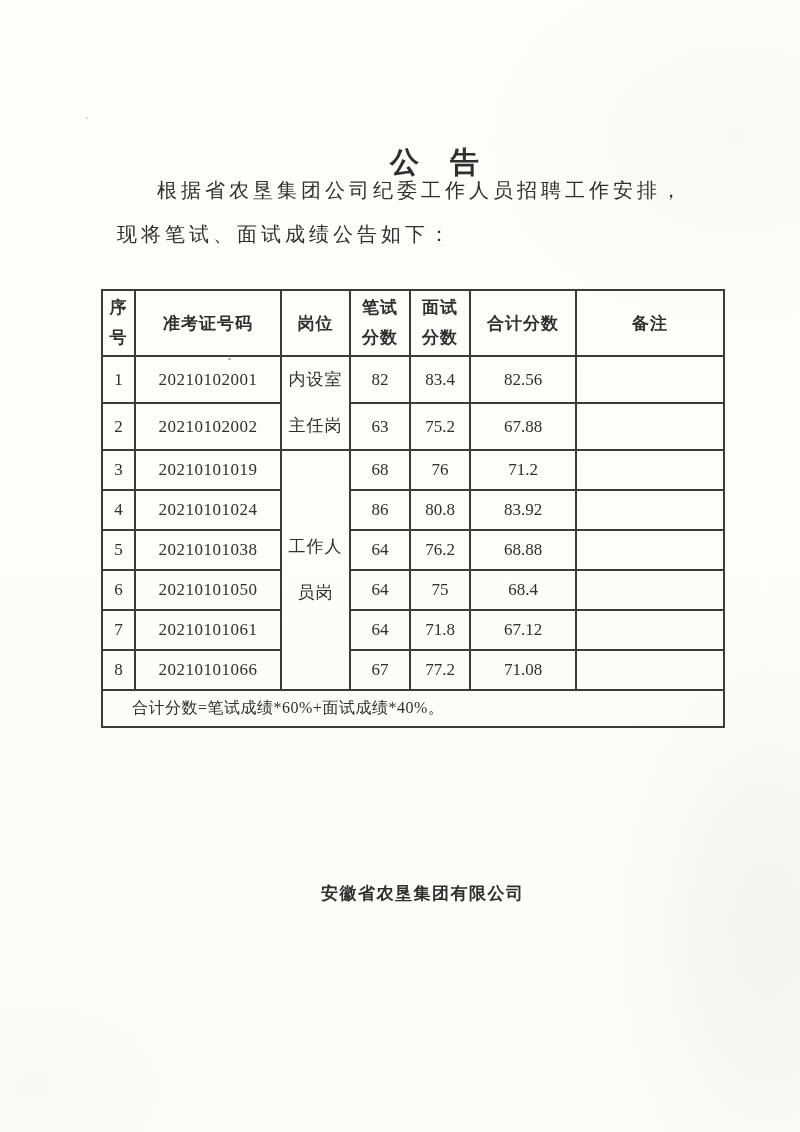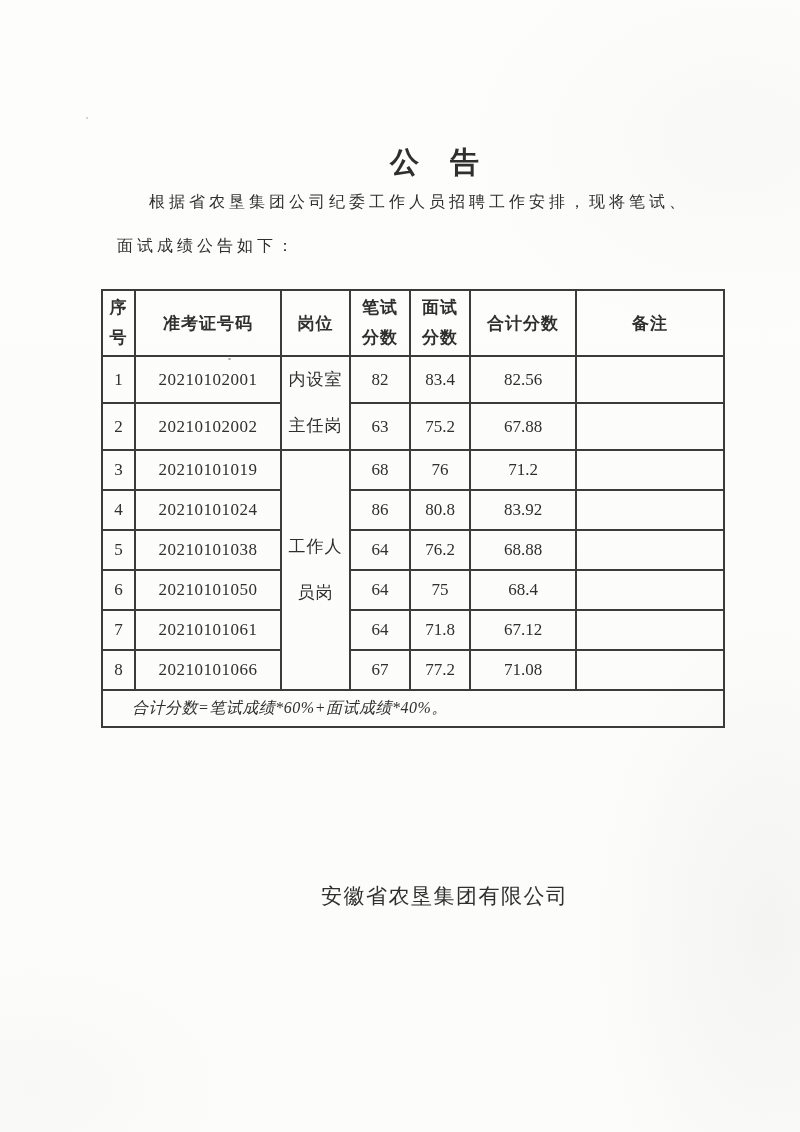--- a/index.html
+++ b/index.html
@@ -32,29 +32,28 @@
     text-align: center;
     font-size: 29px;
     font-weight: bold;
     letter-spacing: 1px;
     white-space: pre;
   }
   .doc-title.line1 { top: 97px; }
   .doc-title.line2 { top: 143px; margin-left: 35px; }
   .intro {
     position: absolute;
-    top: 181px;
+    top: 168px;
     left: 117px;
     width: 576px;
-    font-size: 16px;
+    font-size: 20px;
     line-height: 44px;
     letter-spacing: 4px;
     text-indent: 2em;
     word-break: break-all;
-    font-family: Liberation Mono, monospace;
   }
   table.score-table {
     position: absolute;
     top: 289px;
     left: 101px;
     width: 622px;
     border-collapse: collapse;
     table-layout: fixed;
     font-size: 17px;
     color: var(--ink);
@@ -72,28 +71,27 @@
   .score-table th { font-weight: 600; letter-spacing: 1px; }
   .th-line, .cell-line { display: block; }
   .th-line { line-height: 30px; }
   .merged-cell .cell-line { line-height: 46px; letter-spacing: 1px; }
   .ticket-cell { letter-spacing: 0.5px; }
   .footnote-row td {
     text-align: left;
     padding-left: 29px;
     font-size: 16px;
     letter-spacing: 0.5px;
-    font-style: italic;
   }
   .signature-company {
     position: absolute;
     top: 882px;
     left: 321px;
-    font-size: 21px;
-    font-weight: 400;
+    font-size: 17px;
+    font-weight: 700;
     letter-spacing: 1.5px;
   }
   .signature-date {
     position: absolute;
     top: 925px;
     left: 365px;
     font-size: 20px;
     letter-spacing: 1px;
   }
   .speckle {

